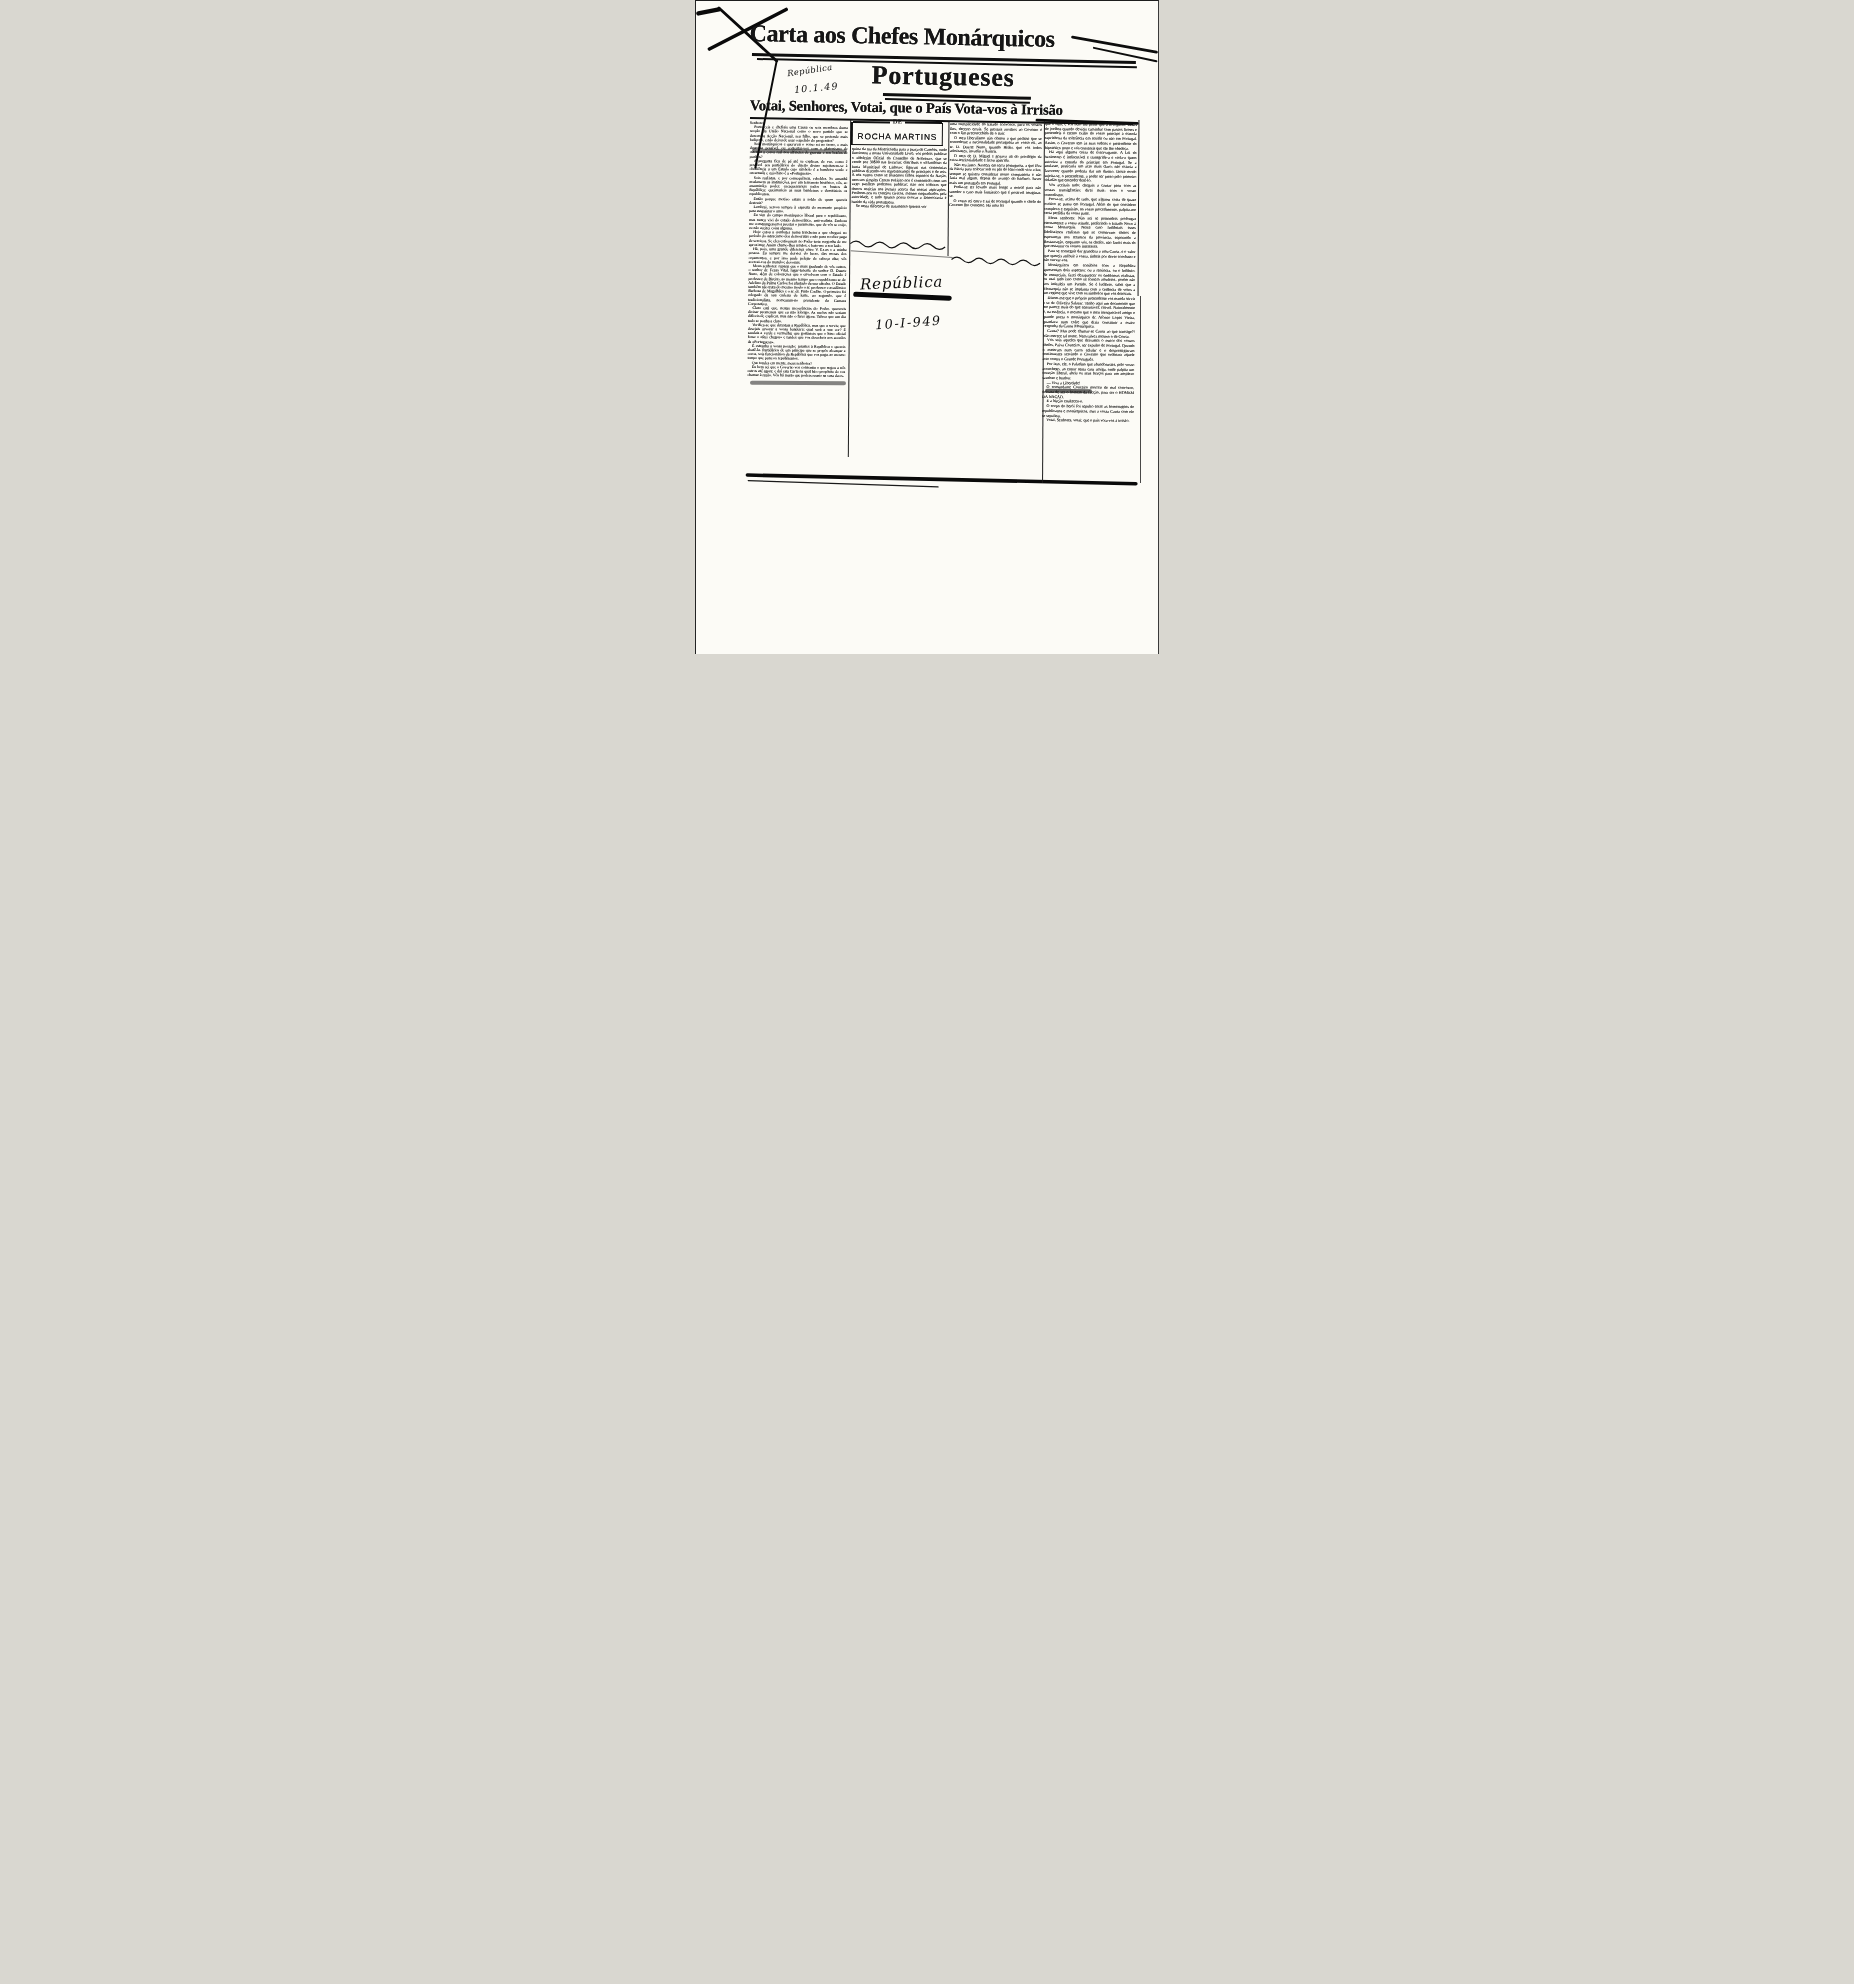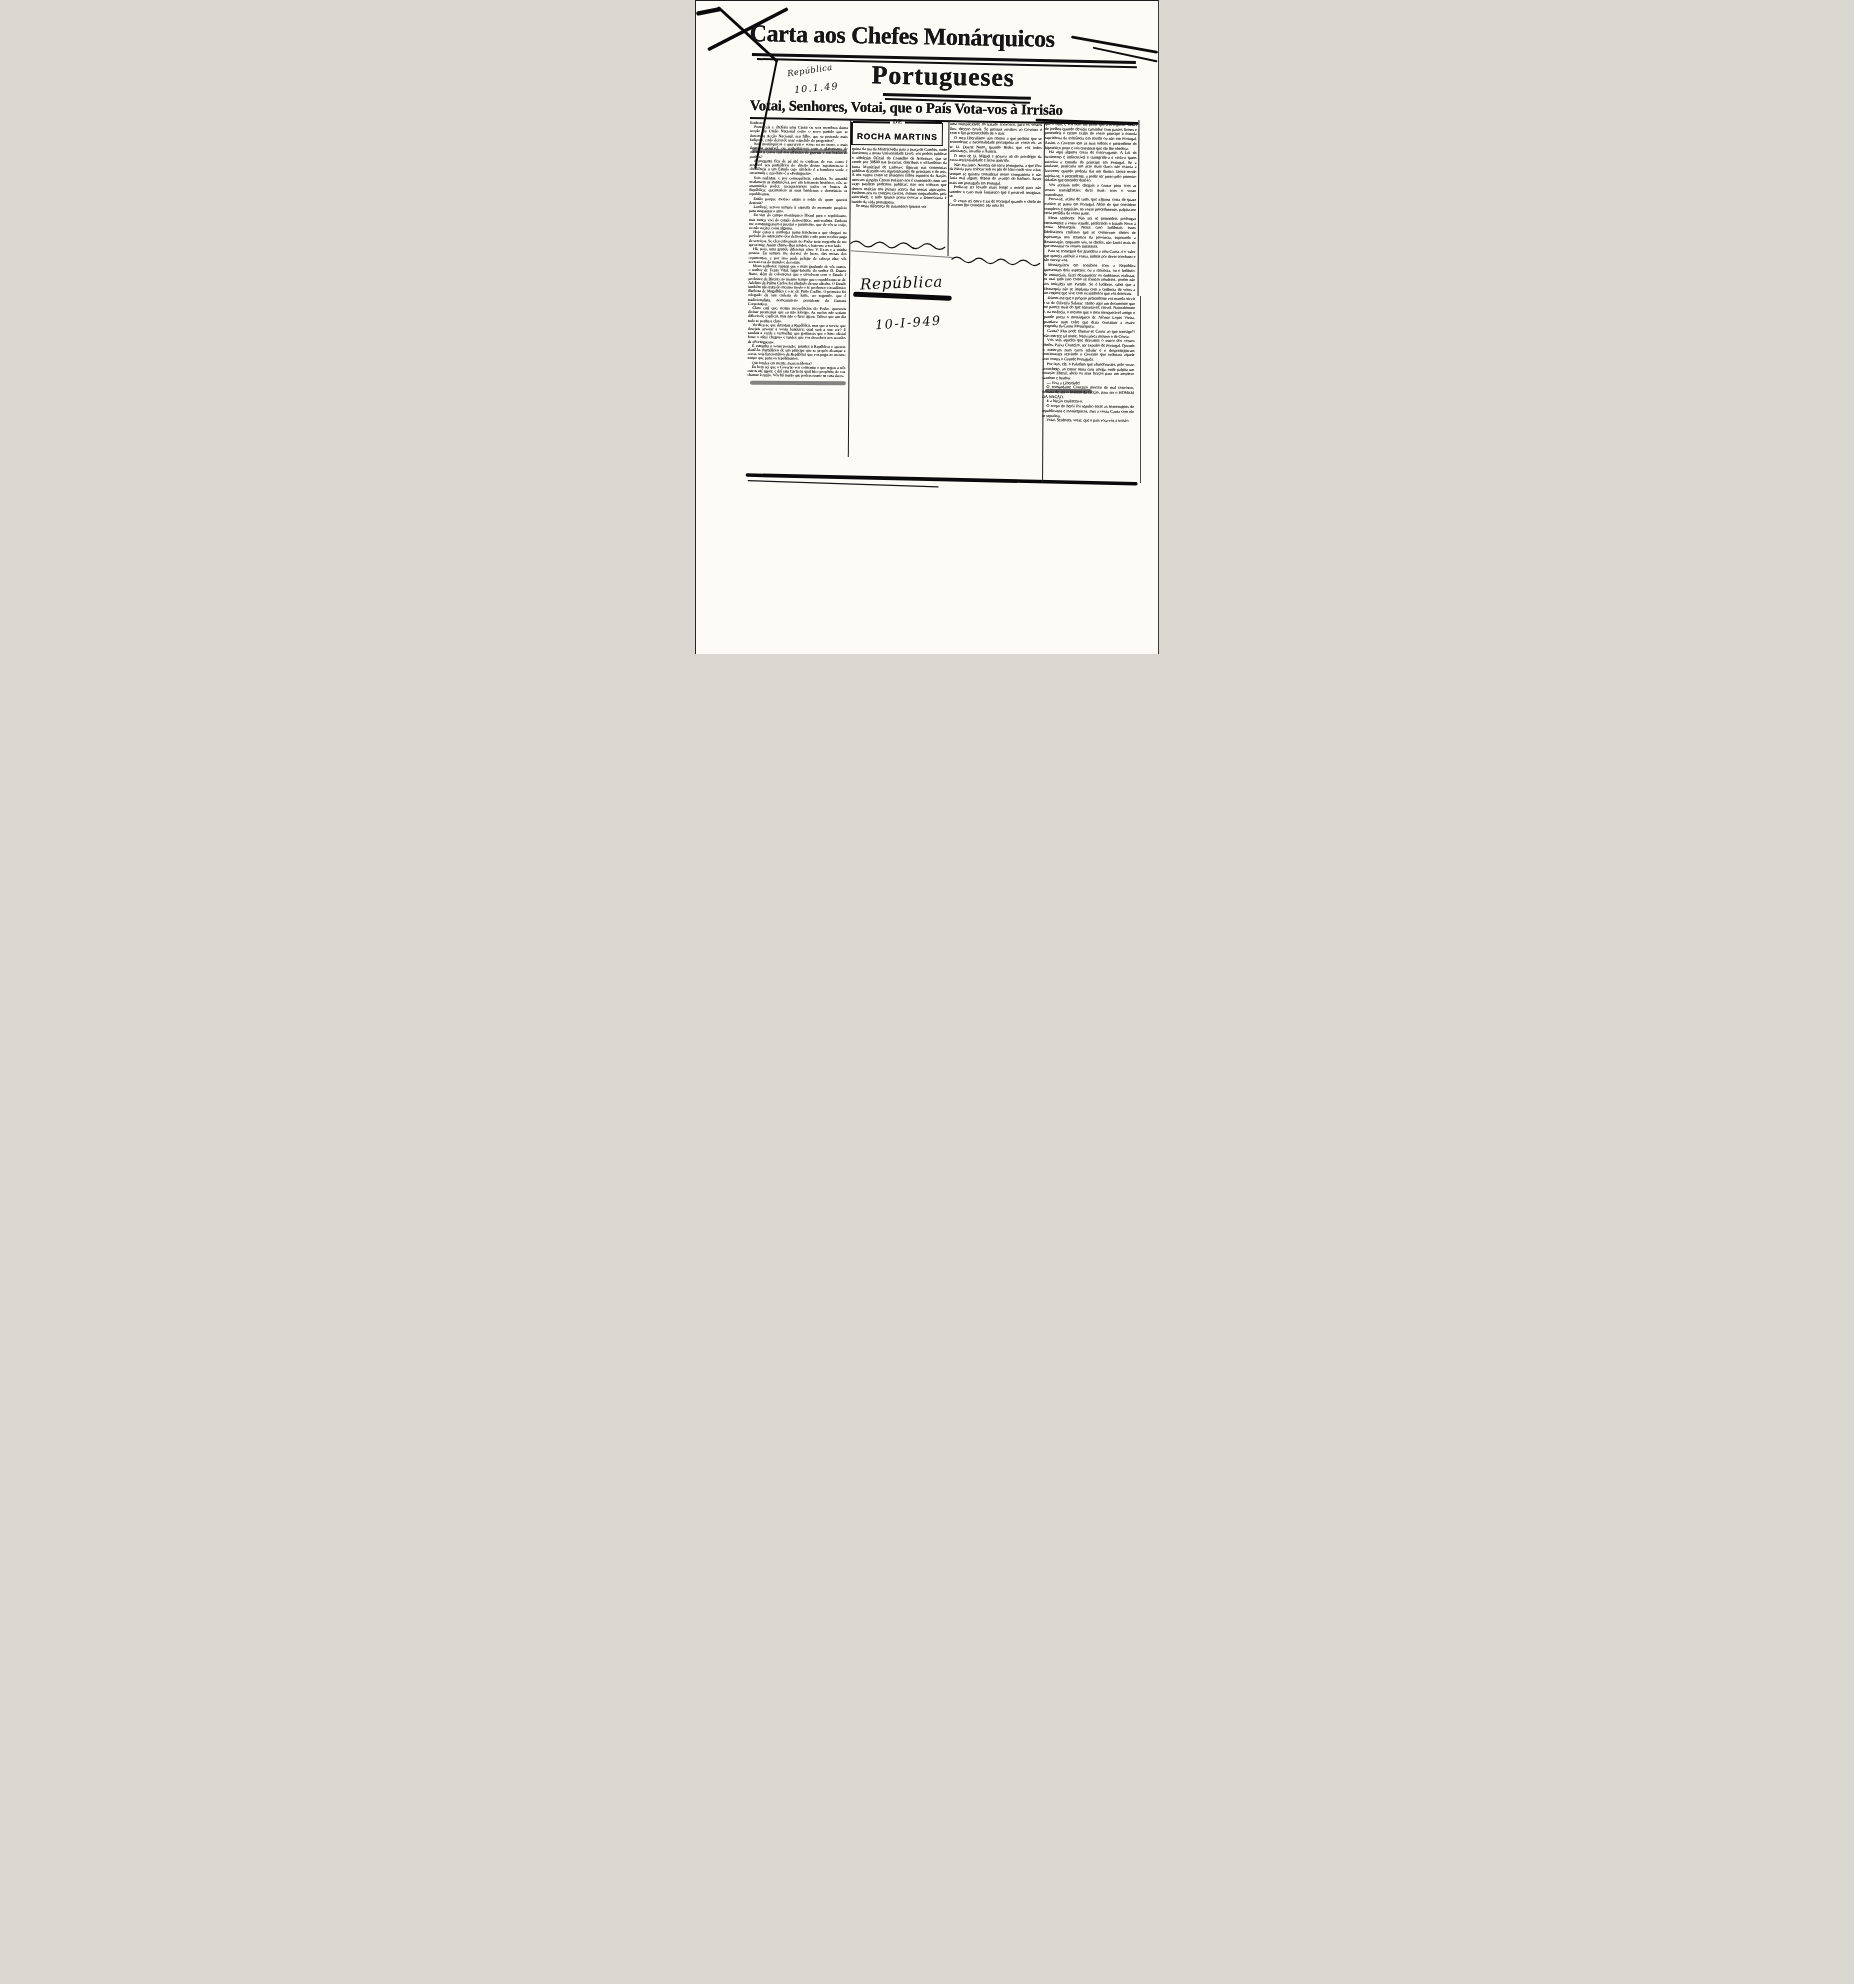--- a/index.html
+++ b/index.html
@@ -32,21 +32,21 @@
   .note-top-2{left:98px;top:81px;font-size:9.5px;transform:rotate(-5deg);letter-spacing:1.2px;}
   .note-mid-1{left:164px;top:273px;font-size:15px;transform:rotate(-2deg);letter-spacing:0.8px;}
   .note-mid-2{left:179px;top:314px;font-size:12.7px;transform:rotate(-4deg);letter-spacing:1.6px;}
 
   .byline{position:absolute;left:155px;top:121px;width:92px;height:23px;
           border-left:2px solid #101010;border-right:1.6px solid #101010;border-bottom:1.6px solid #101010;
           transform:rotate(0.6deg);transform-origin:left top;box-sizing:border-box;}
   .byline-top{position:relative;top:-3.6px;display:flex;align-items:center;}
   .byline-top .bar{flex:1;height:2.4px;background:#101010;}
   .byline-top .de{padding:0 2.8px;font-weight:bold;font-size:6.7px;line-height:6.7px;}
-  .byline-name{text-align:center;font-family:"Liberation Sans",sans-serif;font-weight:bold;
+  .byline-name{text-align:center;font-family:"Liberation Sans",sans-serif;font-weight:normal;
                font-size:8.3px;letter-spacing:0.8px;margin-top:2.4px;text-shadow:0 0 0.4px rgba(0,0,0,.8);}
 
   .column{position:absolute;text-align:justify;color:#171717;overflow:hidden;
           text-shadow:0 0 0.2px rgba(10,10,10,.75);transform:rotate(0.6deg);transform-origin:left top;}
   .column p{margin:0;text-indent:4.4px;}
   .column p:first-child{text-indent:0;}
   #col1{left:54px;top:120px;width:98px;height:342px;font-size:3.9px;line-height:4.2px;}
   #col2{left:156px;top:146px;width:95px;height:106px;font-size:4px;line-height:4.4px;}
   #col3{left:254px;top:121px;width:92px;height:136px;font-size:4px;line-height:4.5px;}
   #col4{left:349px;top:121px;width:92px;height:358px;font-size:4px;line-height:4.7px;}

